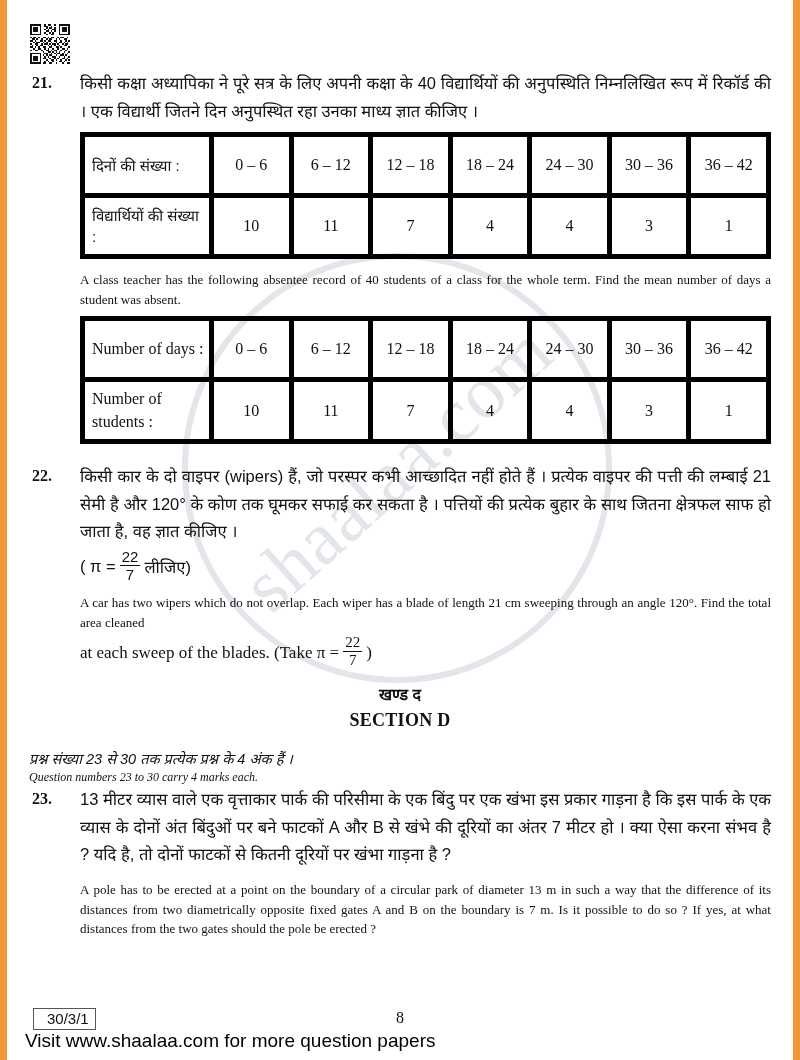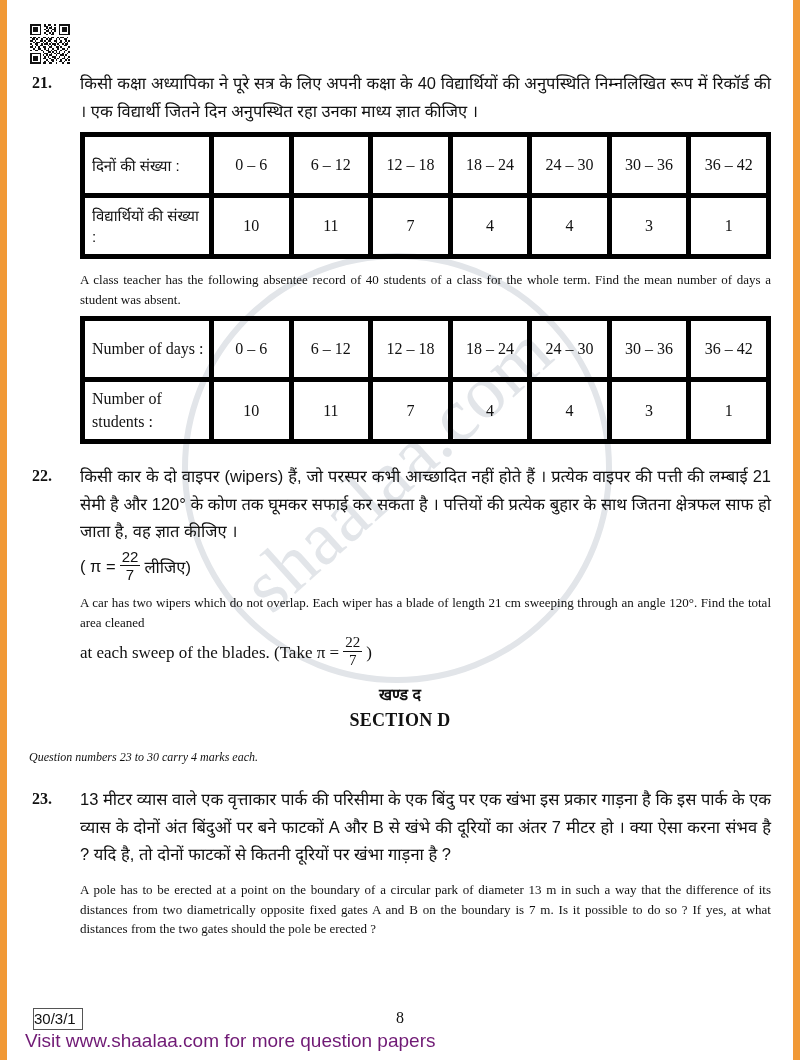--- a/index.html
+++ b/index.html
@@ -232,41 +232,41 @@
     right: 0;
     bottom: 0;
     height: 58px;
     z-index: 4;
   }
   .footer .paper-code {
     position: absolute;
     left: 26px;
     top: 6px;
     border: 1px solid #555;
-    padding: 1px 6px 2px 0;
+    padding: 1px 6px 2px 13px;
     font-family: "Liberation Sans", "DejaVu Sans", sans-serif;
     font-size: 15px;
     background: #fff;
   }
   .footer .page-no {
     position: absolute;
     left: 0;
     right: 0;
     top: 7px;
     text-align: center;
     font-family: "Liberation Serif", serif;
     font-size: 16px;
   }
   .footer .visit {
     position: absolute;
     left: 18px;
     top: 28px;
     font-family: "Liberation Sans", "DejaVu Sans", sans-serif;
     font-size: 19px;
-    color: #701a75;
+    color: #000000;
   }
 </style>
 </head>
 <body>
 
 <div class="edge-bar left"></div>
 <div class="edge-bar right"></div>
 
 <div class="sheet">
 
@@ -529,20 +529,21 @@
       </div>
     </div>
   </div>
 
   <div class="section-head" style="top: 683px;">
     <p class="sh-hi">खण्ड द</p>
     <p class="sh-en">SECTION D</p>
   </div>
 
   <div class="instr" style="top: 748px;">
+    <p class="in-hi">प्रश्न संख्या 23 से 30 तक प्रत्येक प्रश्न के 4 अंक हैं ।</p>
     <p class="in-en">Question numbers 23 to 30 carry 4 marks each.</p>
   </div>
 
   <div class="q-block" style="top: 786px;">
     <div class="q-row">
       <div class="q-num">23.</div>
       <div class="q-body">
         <p class="hi">13 मीटर व्यास वाले एक वृत्ताकार पार्क की परिसीमा के एक बिंदु पर एक खंभा इस प्रकार गाड़ना है कि इस पार्क के एक व्यास के दोनों अंत बिंदुओं पर बने फाटकों A और B से खंभे की दूरियों का अंतर 7 मीटर हो । क्या ऐसा करना संभव है ? यदि है, तो दोनों फाटकों से कितनी दूरियों पर खंभा गाड़ना है ?</p>
         <p class="en" style="margin-top:11px;">A pole has to be erected at a point on the boundary of a circular park of diameter 13 m in such a way that the difference of its distances from two diametrically opposite fixed gates A and B on the boundary is 7 m. Is it possible to do so ? If yes, at what distances from the two gates should the pole be erected ?</p>
       </div>

